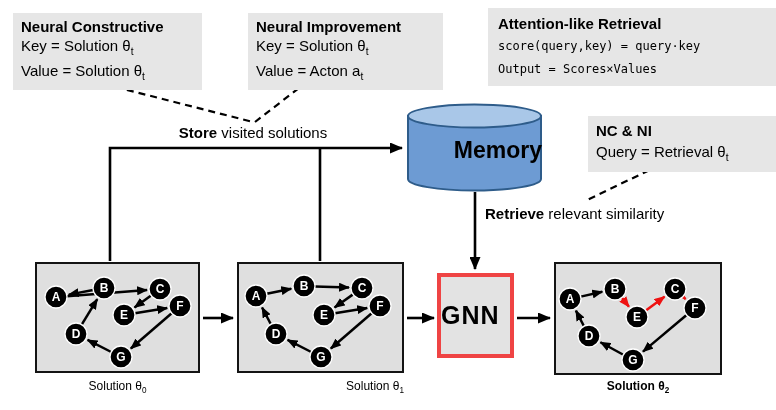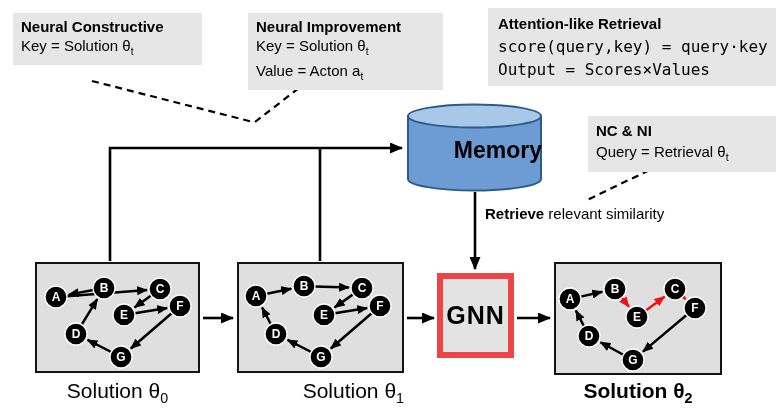--- a/index.html
+++ b/index.html
@@ -5,41 +5,41 @@
   html,body{margin:0;padding:0;background:#ffffff;}
   #canvas{
     position:relative;width:776px;height:410px;background:#ffffff;
     font-family:"Liberation Sans", sans-serif;color:#000;overflow:hidden;
   }
   .abs{position:absolute;}
   .annbox{
     background:#e6e6e6;padding:4px 8px;font-size:15px;line-height:19px;
   }
   .annbox .ttl{font-weight:bold;}
-  .mono{font-family:"DejaVu Sans Mono","Liberation Mono",monospace;font-size:16px;line-height:23px;}
+  .mono{font-family:"DejaVu Sans Mono","Liberation Mono",monospace;font-size:12px;line-height:23px;}
   .flowtext{font-size:15px;white-space:nowrap;}
   .flowtext b{font-weight:bold;}
   #store-label{left:133px;top:124px;width:240px;text-align:center;}
   #retrieve-label{left:485px;top:205px;}
   #knn-label{left:485px;top:233px;}
   .graphbox{
     background:#dfdfdf;border:2px solid #141414;box-sizing:border-box;
   }
   #graph1{left:35px;top:262px;width:165px;height:111px;}
   #graph2{left:237px;top:262px;width:167px;height:111px;}
   #graph3{left:554px;top:262px;width:168px;height:113px;}
-  .sol-label{font-size:21px;text-align:center;top:379px;}
+  .sol-label{font-size:12px;text-align:center;top:379px;}
   #sol-label-1{left:35px;width:165px;}
   #sol-label-2{left:237px;width:167px;text-align:right;}
   #sol-label-3{left:554px;width:168px;font-weight:bold;}
   sub{font-size:0.68em;}
   #gnn-box{
     left:437px;top:273px;width:77px;height:85px;background:#e3e3e3;
-    border:6px solid #ef4444;box-sizing:border-box;
-    display:flex;align-items:center;justify-content:center;
+    border:4px solid #ef4444;box-sizing:border-box;
+    display:flex;align-items:center;
     font-size:25px;font-weight:bold;letter-spacing:1px;
   }
   #memory{left:407px;top:103px;width:135px;height:89px;}
   #memory-label{
     left:407px;top:137px;width:135px;text-align:right;
     font-size:23px;font-weight:bold;
   }
   #ann-nc{left:13px;top:13px;width:173px;}
   #ann-ni{left:248px;top:13px;width:179px;}
   #ann-ret{left:488px;top:8px;width:278px;padding:5px 10px;}
@@ -70,39 +70,43 @@
     <path d="M475,192 V269" stroke="#000" stroke-width="2.6" fill="none" marker-end="url(#ah-flow)"></path>
 
     <path d="M203,318 H233" stroke="#000" stroke-width="2.6" fill="none" marker-end="url(#ah-flow)"></path>
     <path d="M407,318 H434" stroke="#000" stroke-width="2.6" fill="none" marker-end="url(#ah-flow)"></path>
     <path d="M517,318 H550" stroke="#000" stroke-width="2.6" fill="none" marker-end="url(#ah-flow)"></path>
   </svg>
 
   <div id="ann-nc" class="abs annbox">
     <div class="ttl">Neural Constructive</div>
     <div><span>Key = Solution θ</span><sub>t</sub></div>
+    <div><span>Value = Solution θ</span><sub>t</sub></div>
   </div>
 
   <div id="ann-ni" class="abs annbox">
     <div class="ttl">Neural Improvement</div>
     <div><span>Key = Solution θ</span><sub>t</sub></div>
     <div><span>Value = Acton a</span><sub>t</sub></div>
   </div>
 
   <div id="ann-ret" class="abs annbox">
     <div class="ttl">Attention-like Retrieval</div>
     <div class="mono">score(query,key) = query·key</div>
     <div class="mono">Output = Scores×Values</div>
   </div>
 
   <div id="ann-ncni" class="abs annbox">
     <div class="ttl">NC &amp; NI</div>
     <div><span>Query = Retrieval θ</span><sub>t</sub></div>
   </div>
 
+  <div id="store-label" class="abs flowtext">
+    <b>Store</b><span> visited solutions</span>
+  </div>
   <div id="retrieve-label" class="abs flowtext">
     <b>Retrieve</b><span> relevant similarity</span>
   </div>
 
   <svg id="memory" class="abs" viewBox="0 0 135 89" xmlns="http://www.w3.org/2000/svg">
     <path id="mem-body" d="M1,13 v63 a66.5,11.5 0 0 0 133,0 v-63 z" stroke-width="2" fill="#6d9bd3" stroke="#2e5c8a"></path>
     <ellipse id="mem-top" cx="67.5" cy="13" rx="66.5" ry="11.5" stroke-width="2" fill="#a9c7e8" stroke="#2e5c8a"></ellipse>
   </svg>
   <div id="memory-label" class="abs">Memory</div>
 

